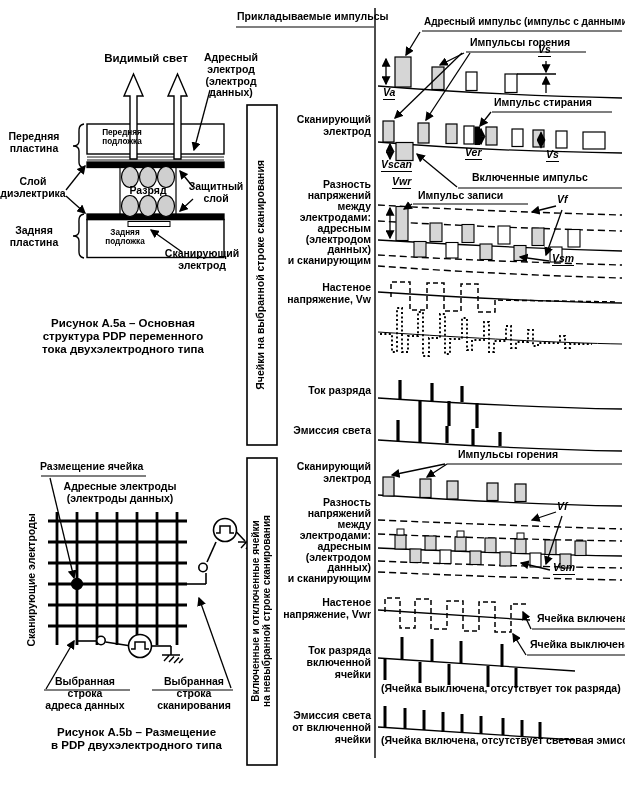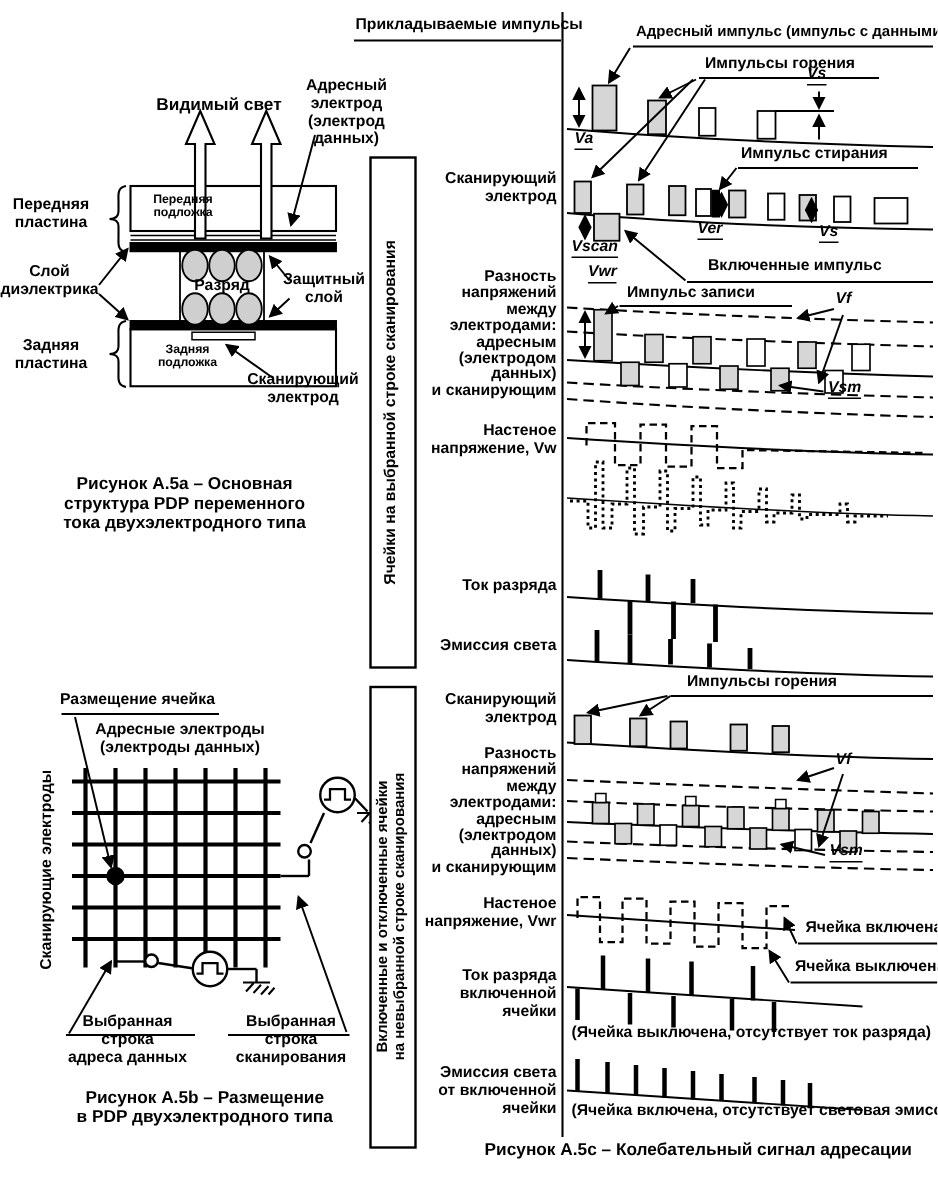--- a/index.html
+++ b/index.html
@@ -286,21 +286,21 @@
           <line x1="443" y1="732" x2="443" y2="712"></line>
       <line x1="462" y1="733" x2="462" y2="714"></line>
           <line x1="481" y1="734" x2="481" y2="716"></line>
       <line x1="503" y1="735" x2="503" y2="718"></line>
           <line x1="522" y1="737" x2="522" y2="720"></line>
       <line x1="540" y1="738" x2="540" y2="722"></line>
     </g>
   </g>
 </svg>
 
-<div class="lbl c s11" style="left:100px;top:64px;width:92px">Видимый свет</div>
+<div class="lbl c s11" style="left:100px;top:52px;width:92px">Видимый свет</div>
 <div class="lbl c" style="left:196px;top:52px;width:70px">Адресный
 электрод
 (электрод
 данных)</div>
 <div class="lbl c" style="left:2px;top:131px;width:64px">Передняя
 пластина</div>
 <div class="lbl s8" style="left:92px;top:128px;width:60px">Передняя
 подложка</div>
 <div class="lbl c" style="left:0px;top:176px;width:66px">Слой
 диэлектрика</div>
@@ -382,15 +382,14 @@
 <div class="lbl nw" style="left:418px;top:190px">Импульс записи</div>
 <div class="lbl nw i" style="left:557px;top:194px">Vf</div>
 <div class="lbl nw i u" style="left:552px;top:253px">Vsm</div>
 <div class="lbl nw" style="left:458px;top:449px">Импульсы горения</div>
 <div class="lbl nw i" style="left:557px;top:501px">Vf</div>
 <div class="lbl nw i u" style="left:553px;top:562px">Vsm</div>
 <div class="lbl nw" style="left:537px;top:613px">Ячейка включена</div>
 <div class="lbl nw" style="left:530px;top:639px">Ячейка выключена</div>
 <div class="lbl nw" style="left:381px;top:683px">(Ячейка выключена, отсутствует ток разряда)</div>
 <div class="lbl nw" style="left:381px;top:735px">(Ячейка включена, отсутствует световая эмиссия)</div>
-<div class="lbl c s11" style="left:318px;top:761px;width:295px">Рисунок А.5с – Колебательный сигнал адресации</div>
 
 </div>
 
 </body></html>

